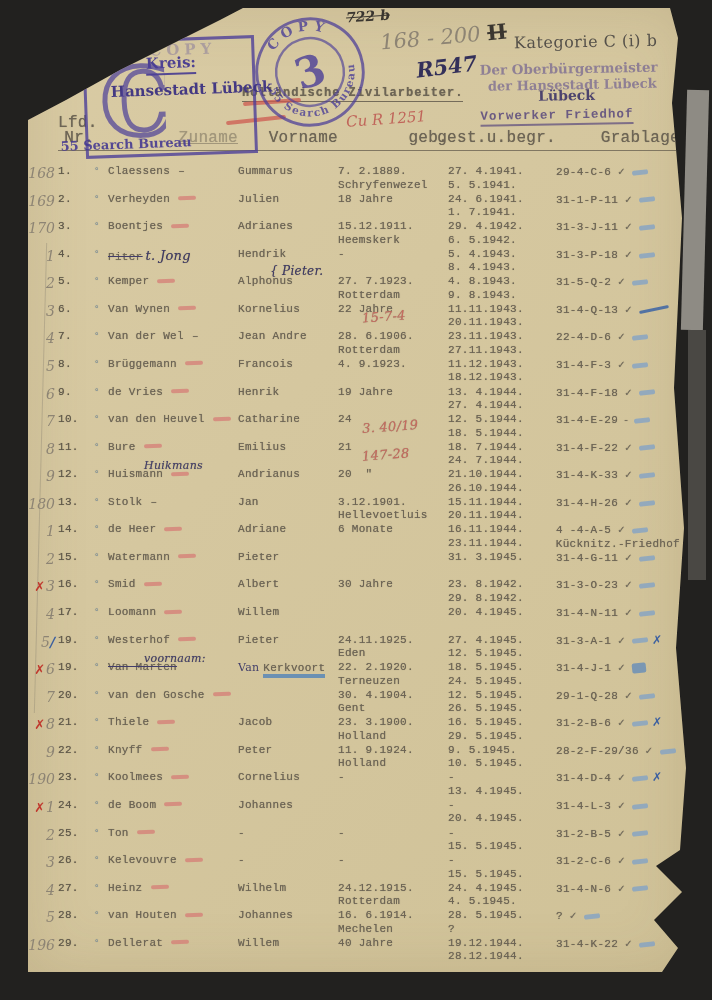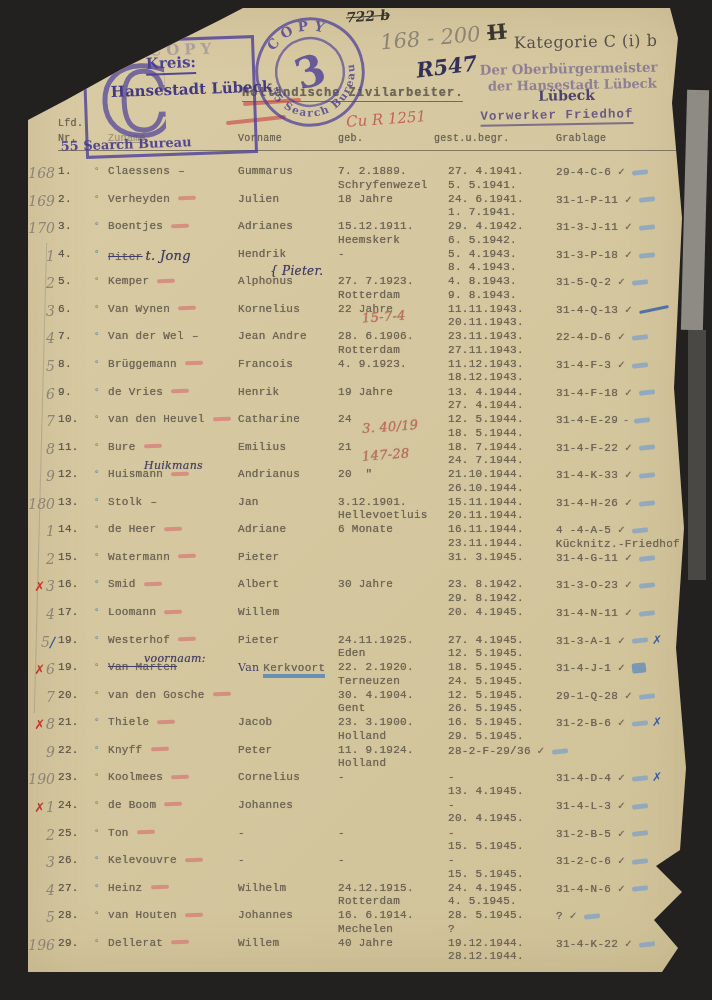--- a/index.html
+++ b/index.html
@@ -58,21 +58,21 @@
      color:#c0655a;transform:rotate(-4deg);z-index:3;}
   .doc-title{position:absolute;left:214px;top:78px;font-size:12px;font-weight:bold;
      border-bottom:1.5px solid rgba(100,92,78,.85);padding-bottom:1px;letter-spacing:1px;z-index:2;}
   .red-stroke{position:absolute;height:4px;background:rgba(205,90,80,.75);border-radius:2px;z-index:2;}
   .rs1{left:215px;top:92px;width:58px;transform:rotate(-4deg);}
   .rs2{left:198px;top:110px;width:60px;transform:rotate(-6deg);}
   .pencil-vline{position:absolute;left:12px;top:235px;height:470px;width:0;
      border-left:1.5px solid rgba(141,132,116,.4);transform:rotate(1.5deg);z-index:2;}
 
   
-  .thead{position:absolute;left:0;top:108px;right:8px;z-index:2;font-size:10px;}
+  .thead{position:absolute;left:0;top:108px;right:8px;z-index:2;font-size:16px;text-align:right;}
   .hrow{display:grid;grid-template-columns:30px 36px 14px 130px 100px 110px 108px 1fr;line-height:15px;}
   .h-underline{position:absolute;left:30px;right:2px;top:34px;border-bottom:1.5px solid rgba(100,92,78,.75);}
   .h-zuname{opacity:.5;text-decoration:underline;}
   .h-gest{margin-left:-14px;}
 
   .tbody{position:absolute;left:0;top:152px;right:8px;padding-top:5px;z-index:2;}
   .trow{display:grid;grid-template-columns:30px 36px 14px 130px 100px 110px 108px 1fr;
      height:27.57px;position:relative;font-size:11px;}
   .trow .l1,.trow .l2{display:block;line-height:13.5px;white-space:pre;}
   .c-margin{font:italic 14px "DejaVu Serif",serif;color:#8d8474;text-align:right;padding-right:3px;
@@ -581,20 +581,24 @@
       <div class="trow">
         <span class="c-margin">9</span>
         <span class="c-nr">22.</span>
         <span class="c-mark">°</span>
         <span class="c-zu"><span class="">Knyff</span><span class="rdash"></span></span>
         <span class="c-vo"><span class="">Peter</span></span>
         <span class="c-geb">
           <span class="l1">11. 9.1924.</span>
           <span class="l2">Holland</span>
         </span>
+        <span class="c-gest">
+          <span class="l1">9. 5.1945.</span>
+          <span class="l2">10. 5.1945.</span>
+        </span>
         <span class="c-grab">
           <span class="l1">28-2-F-29/36<span class="chk">✓</span><span class="bluedash"></span></span>
           <span class="l2"></span>
         </span>
       </div>
       <div class="trow">
         <span class="c-margin">190</span>
         <span class="c-nr">23.</span>
         <span class="c-mark">°</span>
         <span class="c-zu"><span class="">Koolmees</span><span class="rdash"></span></span>

